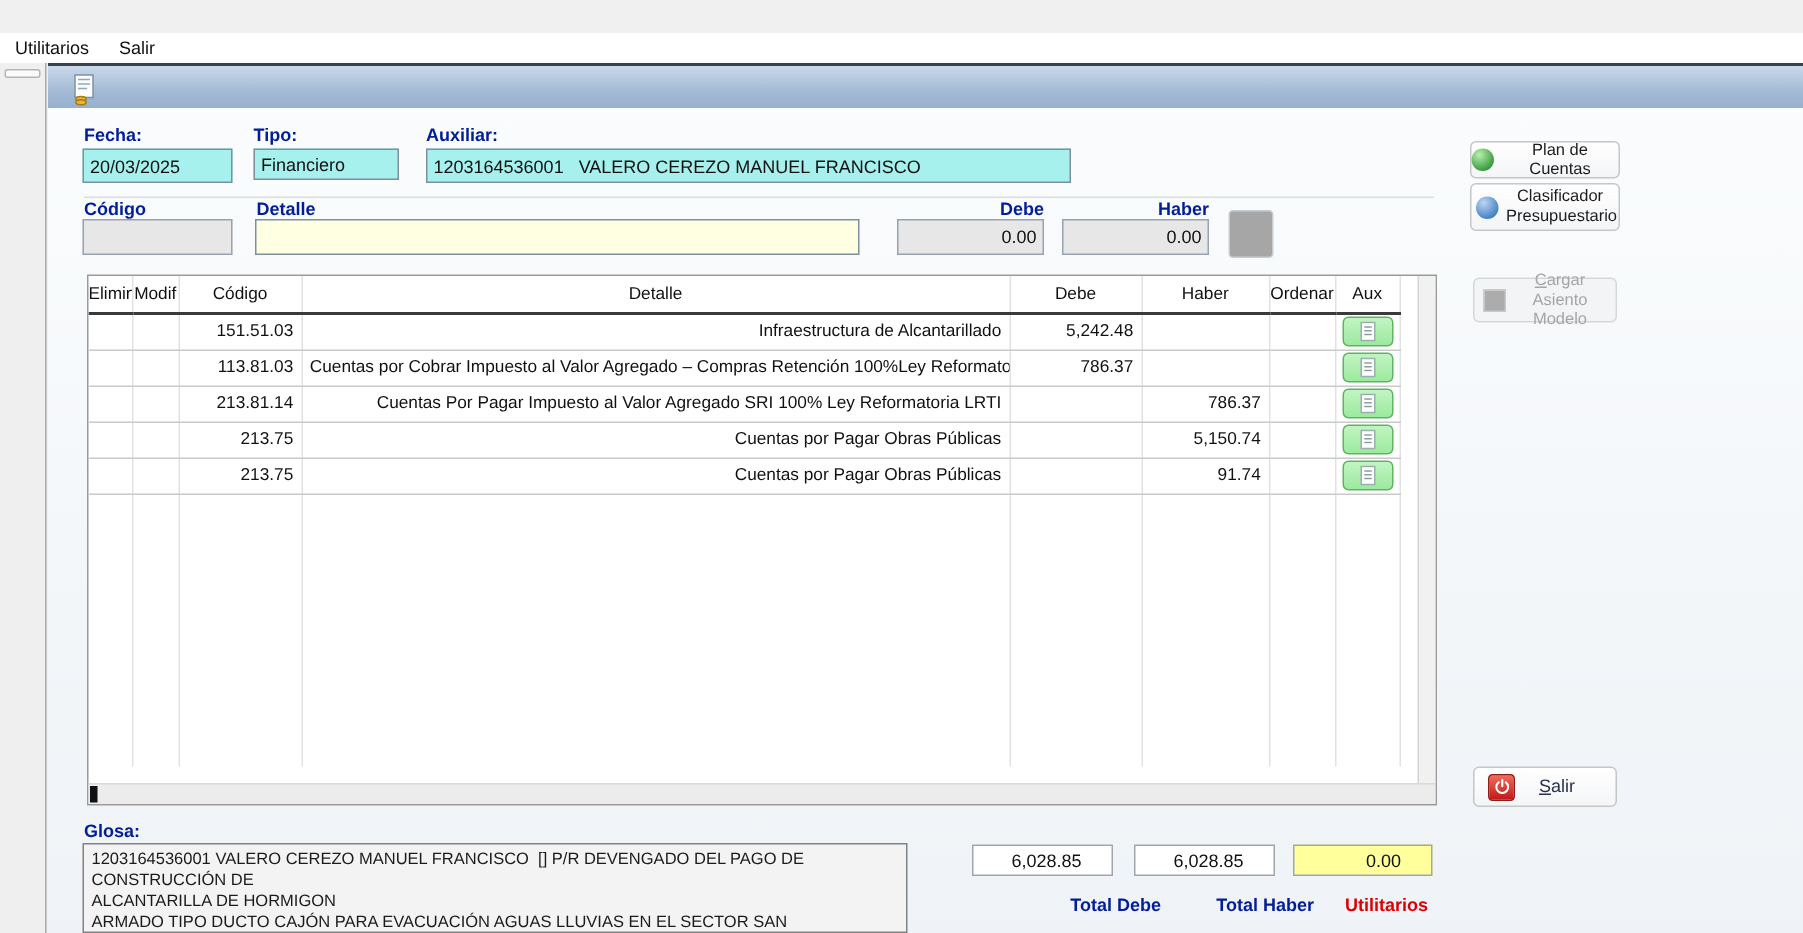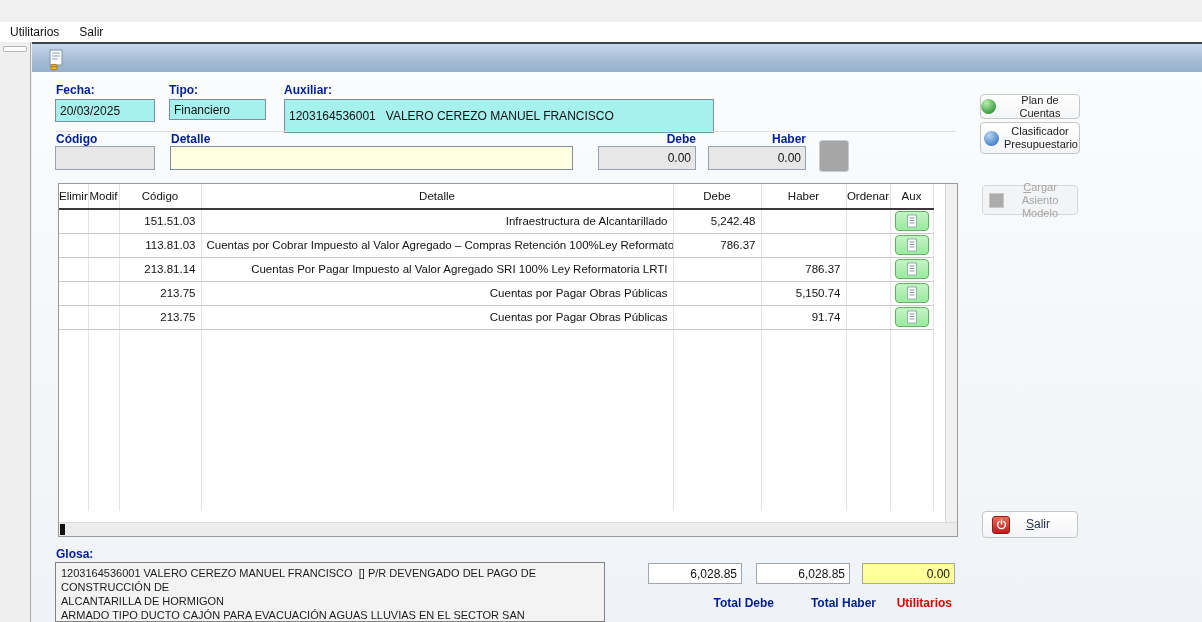--- a/index.html
+++ b/index.html
@@ -85,21 +85,21 @@
   .power-chip{width:18px; height:18px; border-radius:3px; border:1px solid #8F1B1B;
     background:linear-gradient(#EF6C5A,#C01A1A); display:flex; align-items:center; justify-content:center; flex:0 0 auto;}
   .salir-txt{color:#28324F; font-size:12px;}
 
   
   .glosa-box{position:absolute; left:23px; top:490px; width:550px; height:60px; background:#F3F3F3;
     border:1px solid #828282; font-size:11px; line-height:14px; color:#1B1B1B; padding:3px 5px;
     white-space:pre-wrap; overflow:hidden; font-family:"Liberation Sans",sans-serif;}
   .tot-lbl{position:absolute; font-size:12px; font-weight:bold; text-align:right;margin-top:48px;}
   .tot-field{position:absolute; height:21px; border:1px solid #9FA6AD; background:#fff; font-size:12px;
-    color:#111; display:flex; align-items:center; justify-content:flex-end; padding:0 4px;}
+    color:#111; display:flex; align-items:center; justify-content:flex-end; padding:0 20px;}
   .tot-field.diff{background:var(--diff-yellow);}
 </style>
 </head>
 <body>
 
 <div class="window">
 
 
   <div class="menubar">
     <div class="menu-item">Utilitarios</div>
@@ -127,21 +127,21 @@
 
     <div class="content">
 
       <div class="lbl" style="left:24px; top:11px;">Fecha:</div>
       <div class="field cyan" style="left:23px; top:27px; width:100px; height:23px;">20/03/2025</div>
 
       <div class="lbl" style="left:137px; top:11px;">Tipo:</div>
       <div class="field cyan" style="left:137px; top:27px; width:97px; height:21px;">Financiero</div>
 
       <div class="lbl" style="left:252px; top:11px;">Auxiliar:</div>
-      <div class="field cyan pre" style="left:252px; top:27px; width:430px; height:34px;">1203164536001   VALERO CEREZO MANUEL FRANCISCO</div>
+      <div class="field cyan pre" style="left:252px; top:27px; width:430px; height:23px;">1203164536001   VALERO CEREZO MANUEL FRANCISCO</div>
 
       <div class="hsep" style="left:24px; top:59px; width:900px;"></div>
 
       <div class="lbl" style="left:24px; top:60px;">Código</div>
       <div class="field gray" style="left:23px; top:74px; width:100px; height:24px;"></div>
 
       <div class="lbl" style="left:139px; top:60px;">Detalle</div>
       <div class="field yellow" style="left:138px; top:74px; width:403px; height:24px;"></div>
 
       <div class="lbl" style="left:566px; top:60px; width:98px; text-align:right;">Debe</div>

